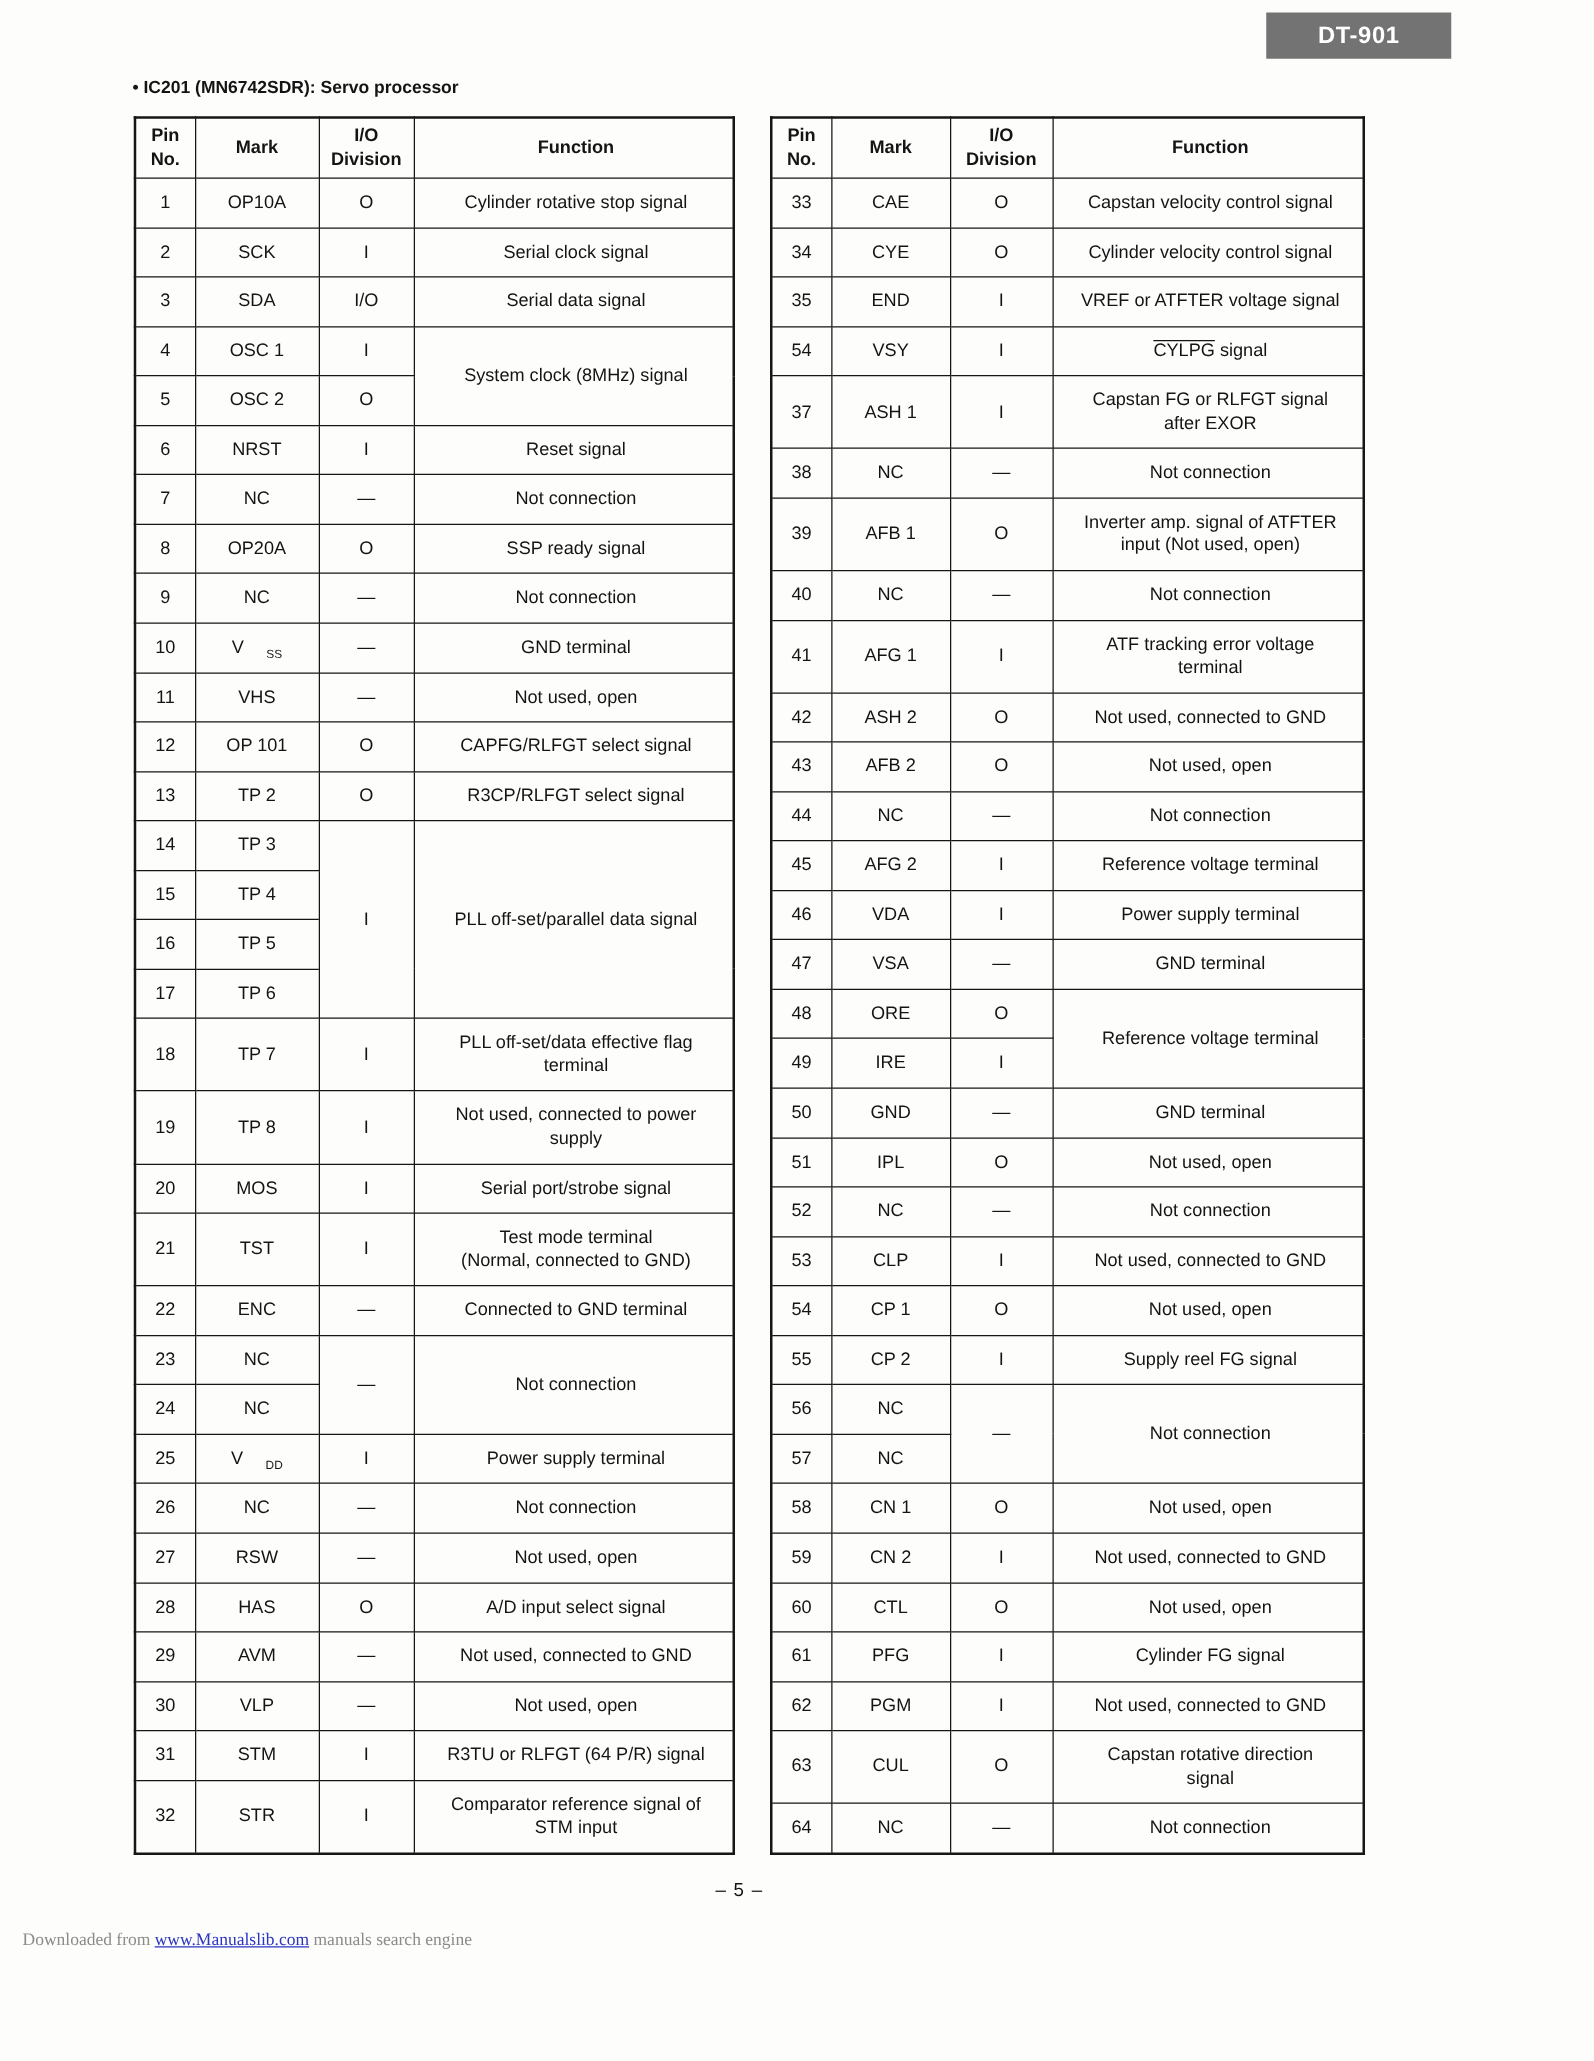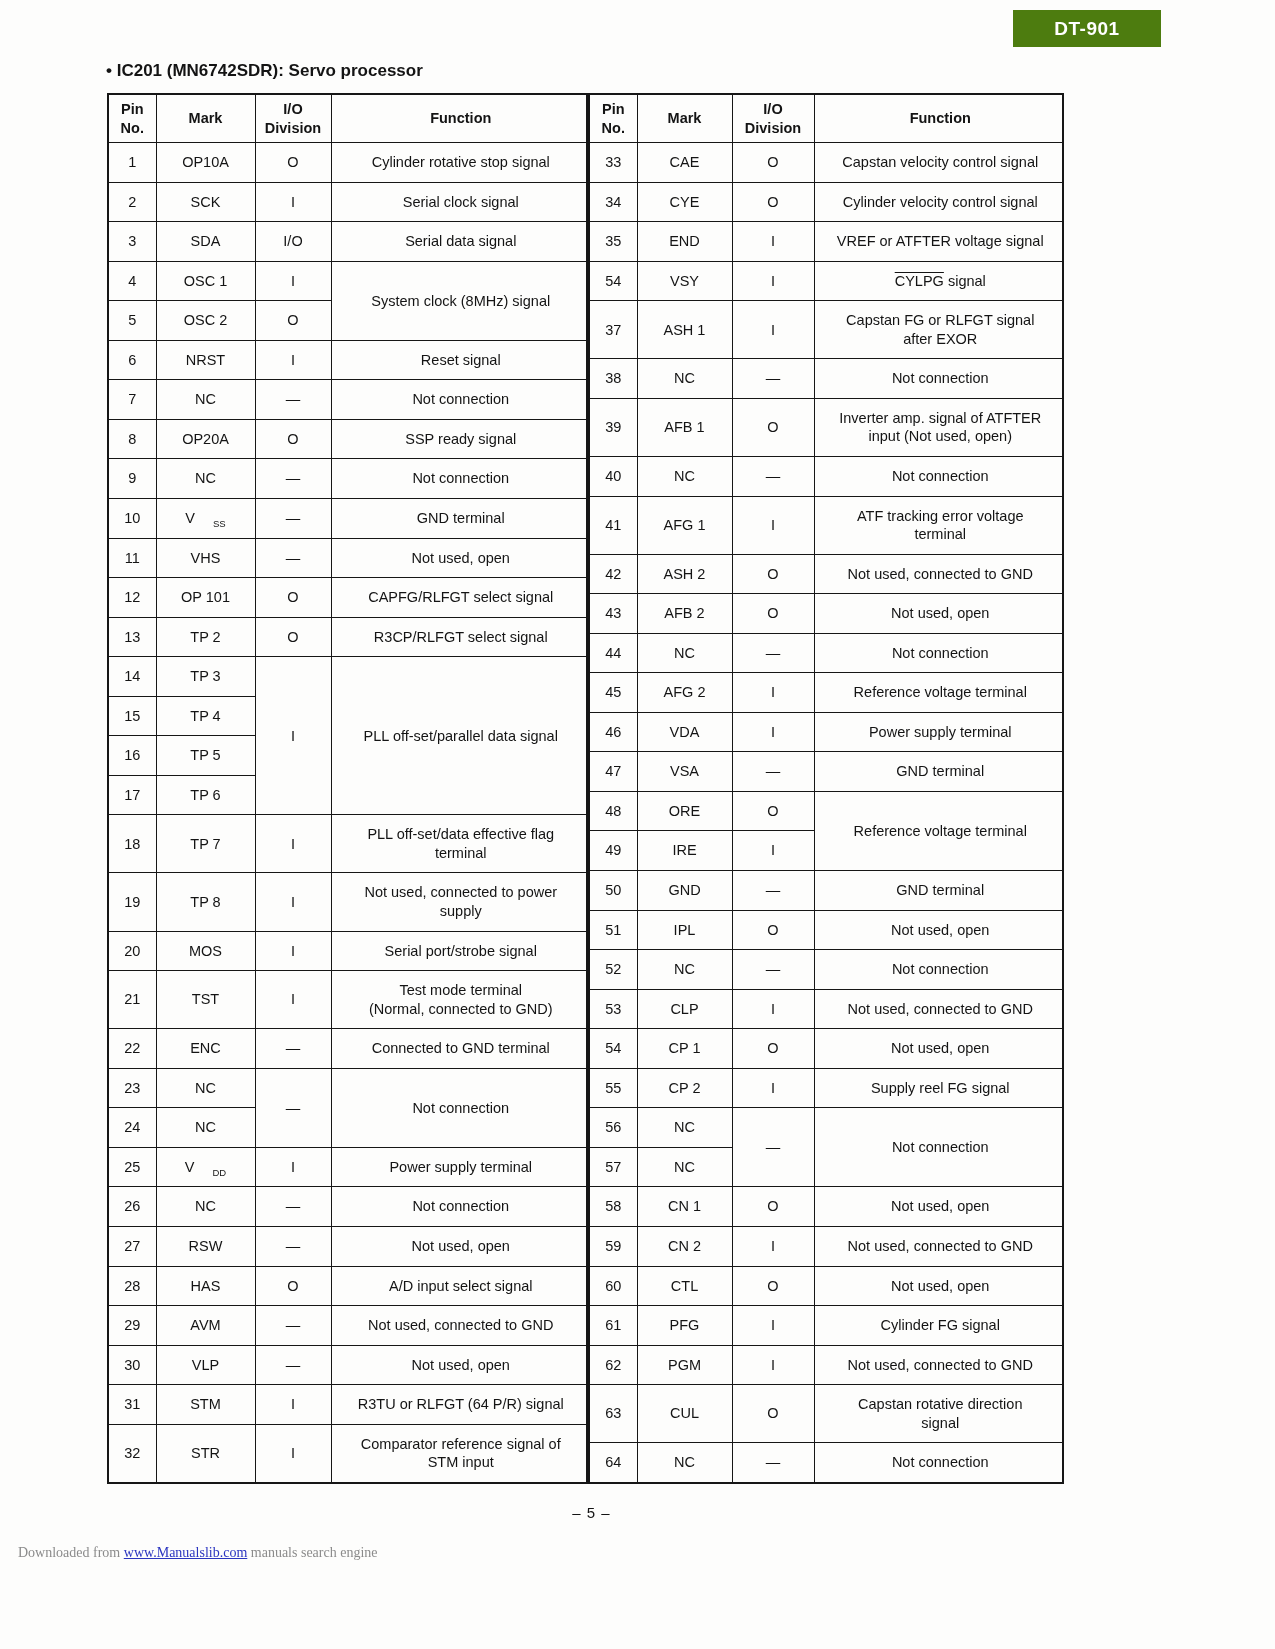--- a/index.html
+++ b/index.html
@@ -9,40 +9,40 @@
     font-family: "Liberation Sans", sans-serif;
     color: #141414;
     position: relative;
   }
   .page { position: absolute; inset: 0; }
 
   .badge {
     position: absolute;
     left: 1013px; top: 10px;
     width: 148px; height: 37px;
-    background: #4d7c0f;
+    background: #737373;
     color: #ffffff;
     font-size: 19px;
     font-weight: bold;
     letter-spacing: 0.5px;
     display: flex; align-items: center; justify-content: center;
   }
 
   .title {
     position: absolute;
     left: 106px; top: 61px;
-    font-size: 17px;
+    font-size: 14px;
     font-weight: bold;
   }
 
   .tables {
     position: absolute;
     left: 107px; top: 93px;
     display: flex;
-    gap: 0;
+    gap: 28px;
     align-items: flex-start;
   }
 
   table.pin-table {
     border-collapse: collapse;
     border: 2.5px solid #161616;
     background: #fdfdfc;
     table-layout: fixed;
   }
   table.pin-table.left  { width: 481px; }

